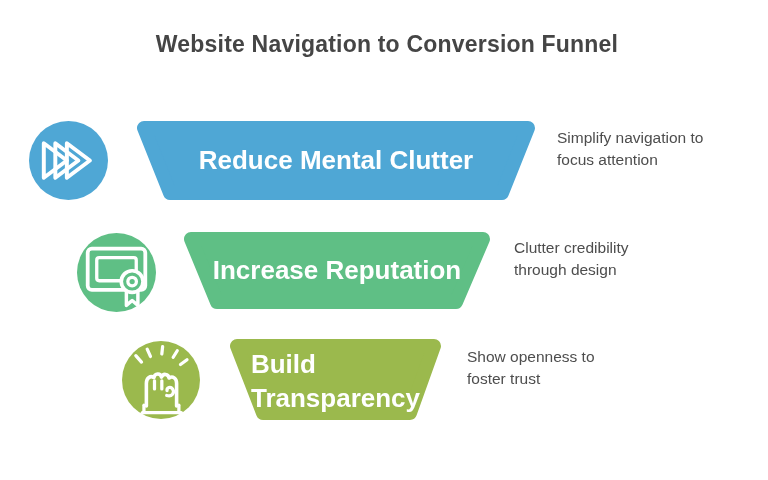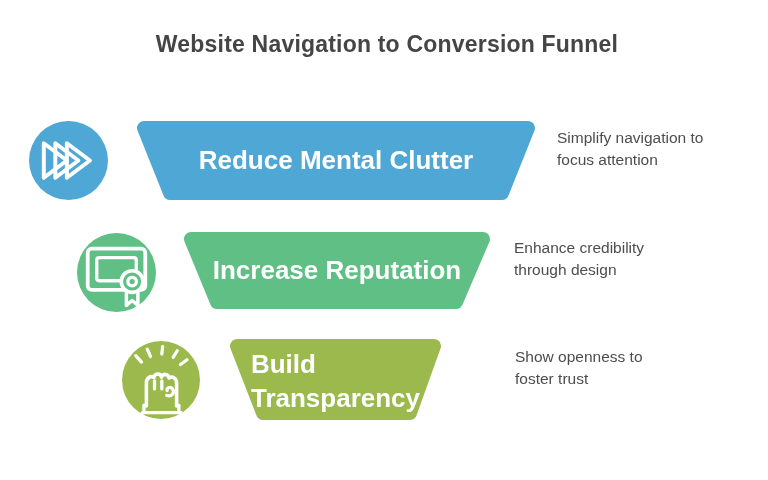--- a/index.html
+++ b/index.html
@@ -98,21 +98,21 @@
       <circle cx="33.5" cy="29.5" r="6.6" class="icon-fill-2" stroke="#fff" stroke-width="2.2"></circle>
       <circle class="wstroke" stroke-width="2" cx="33.5" cy="29.5" r="2.6"></circle>
     </svg>
   </div>
   <div class="abs" style="left:182px; top:232px;">
     <svg width="310" height="77" viewBox="0 0 310 77">
       <polygon class="trap s2" points="9,7 301,7 274,70 35,70"></polygon>
     </svg>
   </div>
   <div class="bar-label" style="left:182px; top:232px; width:310px; height:77px;">Increase Reputation</div>
-  <div class="desc" style="left:514px; top:237px; width:190px;">Enhance credibility
+  <div class="desc" style="left:514px; top:237px; width:190px;">Clutter credibility
 through design</div>
 
   <div class="abs" style="left:122px; top:341px;">
     <svg width="78" height="78" viewBox="0 0 48 48">
       <circle cx="24" cy="24" r="24" class="icon-fill-3"></circle>
 
       <path class="wstroke" stroke-width="2" d="M12,13 L8.5,9"></path>
       <path class="wstroke" stroke-width="2" d="M17.5,9.5 L15.5,5"></path>
       <path class="wstroke" stroke-width="2" d="M24.5,8 L25,3.5"></path>
       <path class="wstroke" stroke-width="2" d="M31.5,10 L34,6"></path>
@@ -130,16 +130,16 @@
       <path class="wstroke" stroke-width="2" d="M12.5,44 h24"></path>
     </svg>
   </div>
   <div class="abs" style="left:228px; top:339px;">
     <svg width="215" height="81" viewBox="0 0 215 81">
       <polygon class="trap s3" points="9,7 206,7 182,74 35,74"></polygon>
     </svg>
   </div>
   <div class="bar-label" style="left:228px; top:339px; width:215px; height:84px;">Build
 Transparency</div>
-  <div class="desc" style="left:467px; top:346px; width:190px;margin-left:48px;">Show openness to
+  <div class="desc" style="left:467px; top:346px; width:190px;">Show openness to
 foster trust</div>
 
 </div>
 
 </body></html>

